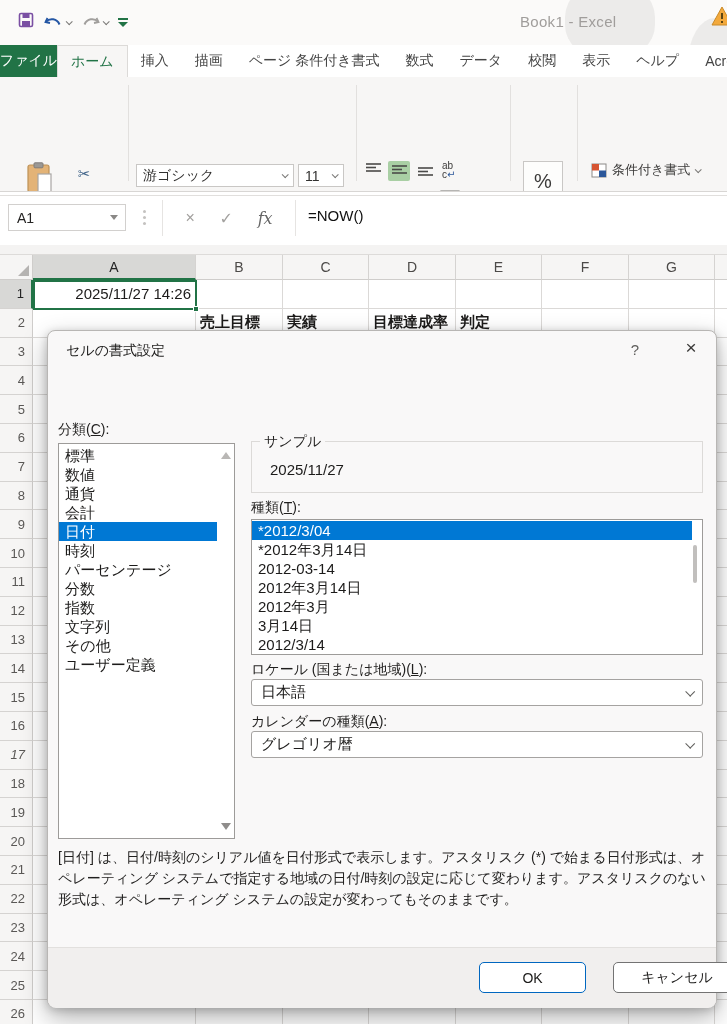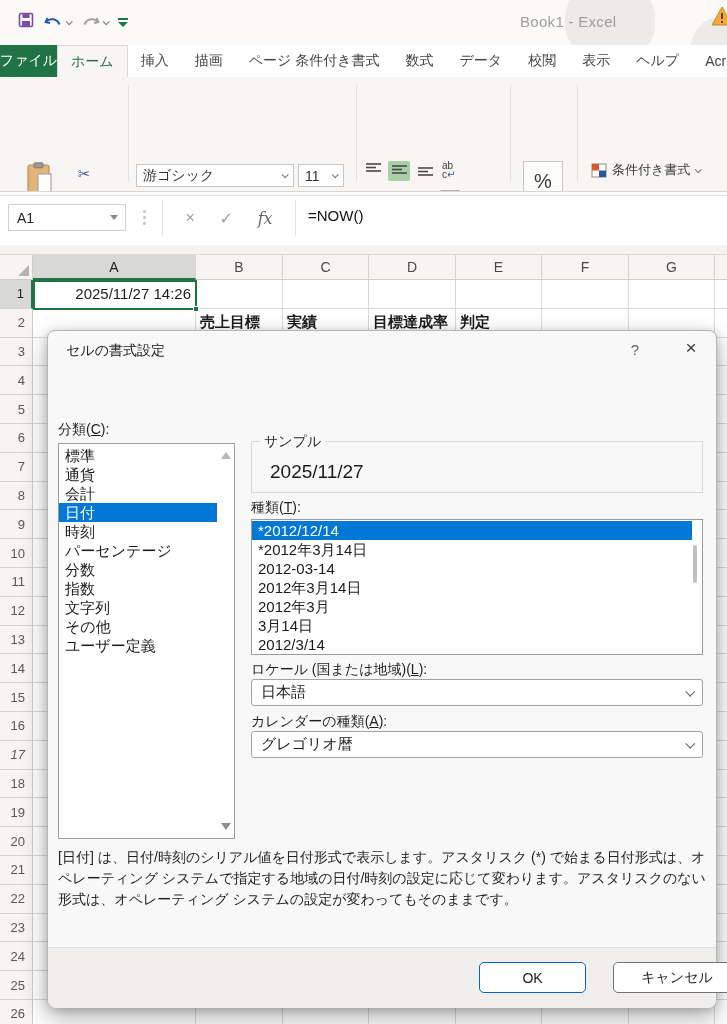--- a/index.html
+++ b/index.html
@@ -74,21 +74,21 @@
   #cat-list { position:absolute; left:10px; top:112px; width:177px; height:396px; background:#fff; border:1px solid #9d9b99; }
   #cat-items { position:absolute; left:0; top:2px; right:17px; }
   .litem { height:19px; line-height:19px; font-size:15px; color:#1c1b1a; padding-left:6px; white-space:nowrap; }
   .litem.sel { background:#0078d4; color:#fff; }
   .sb-up, .sb-dn { position:absolute; right:3px; width:0; height:0; border-left:5px solid transparent; border-right:5px solid transparent; }
   .sb-up { top:8px; border-bottom:7px solid #b9b7b5; }
   .sb-dn { bottom:8px; border-top:7px solid #8f8d8b; }
 
   #sample-box { position:absolute; left:203px; top:110px; width:452px; height:52px; border:1px solid #dcdad8; }
   #sample-label { position:absolute; left:212px; top:102px; font-size:14px; color:#201f1e; background:#f9f8f8; padding:0 4px; }
-  #sample-value { position:absolute; left:222px; top:130px; font-size:19px; color:#1c1b1a; }
+  #sample-value { position:absolute; left:222px; top:130px; font-size:15px; color:#1c1b1a; }
 
   #type-list { position:absolute; left:203px; top:188px; width:452px; height:136px; background:#fff; border:1px solid #9d9b99; }
   #type-items { position:absolute; left:0; top:1px; right:10px; }
   #type-thumb { position:absolute; right:5px; top:25px; width:4px; height:38px; background:#c1bfbd; border-radius:2px; }
 
   .dcombo { position:absolute; left:203px; width:452px; height:27px; background:#fff; border:1px solid #a5a3a1; border-radius:3px; display:flex; align-items:center; font-size:15px; color:#1c1b1a; padding:0 9px; }
   .dcombo .chev { margin-left:auto; width:7px; height:7px; border-color:#5f5e5c; }
 
   #dlg-desc { position:absolute; left:10px; top:516px; width:650px; font-size:14px; line-height:21px; color:#201f1e; }
 
@@ -552,20 +552,21 @@
 
   <div id="dialog">
     <div id="dlg-title">セルの書式設定</div>
     <div id="dlg-help">?</div>
     <div id="dlg-close">×</div>
 
     <div class="dlabel" style="left:10px; top:90px;">分類(<u>C</u>):</div>
     <div id="cat-list">
       <div id="cat-items">
           <div class="litem">標準</div>
+          <div class="litem">数値</div>
           <div class="litem">通貨</div>
           <div class="litem">会計</div>
           <div class="litem sel">日付</div>
           <div class="litem">時刻</div>
           <div class="litem">パーセンテージ</div>
           <div class="litem">分数</div>
           <div class="litem">指数</div>
           <div class="litem">文字列</div>
           <div class="litem">その他</div>
           <div class="litem">ユーザー定義</div>
@@ -574,21 +575,21 @@
       <span class="sb-dn"></span>
     </div>
 
     <div id="sample-box"></div>
     <div id="sample-label">サンプル</div>
     <div id="sample-value">2025/11/27</div>
 
     <div class="dlabel" style="left:203px; top:168px;">種類(<u>T</u>):</div>
     <div id="type-list">
       <div id="type-items">
-          <div class="litem sel">*2012/12/14</div>
+          <div class="litem sel">*2012/3/04</div>
           <div class="litem">*2012年3月14日</div>
           <div class="litem">2012-03-14</div>
           <div class="litem">2012年3月14日</div>
           <div class="litem">2012年3月</div>
           <div class="litem">3月14日</div>
           <div class="litem">2012/3/14</div>
         </div>
       <div id="type-thumb"></div>
     </div>
 

